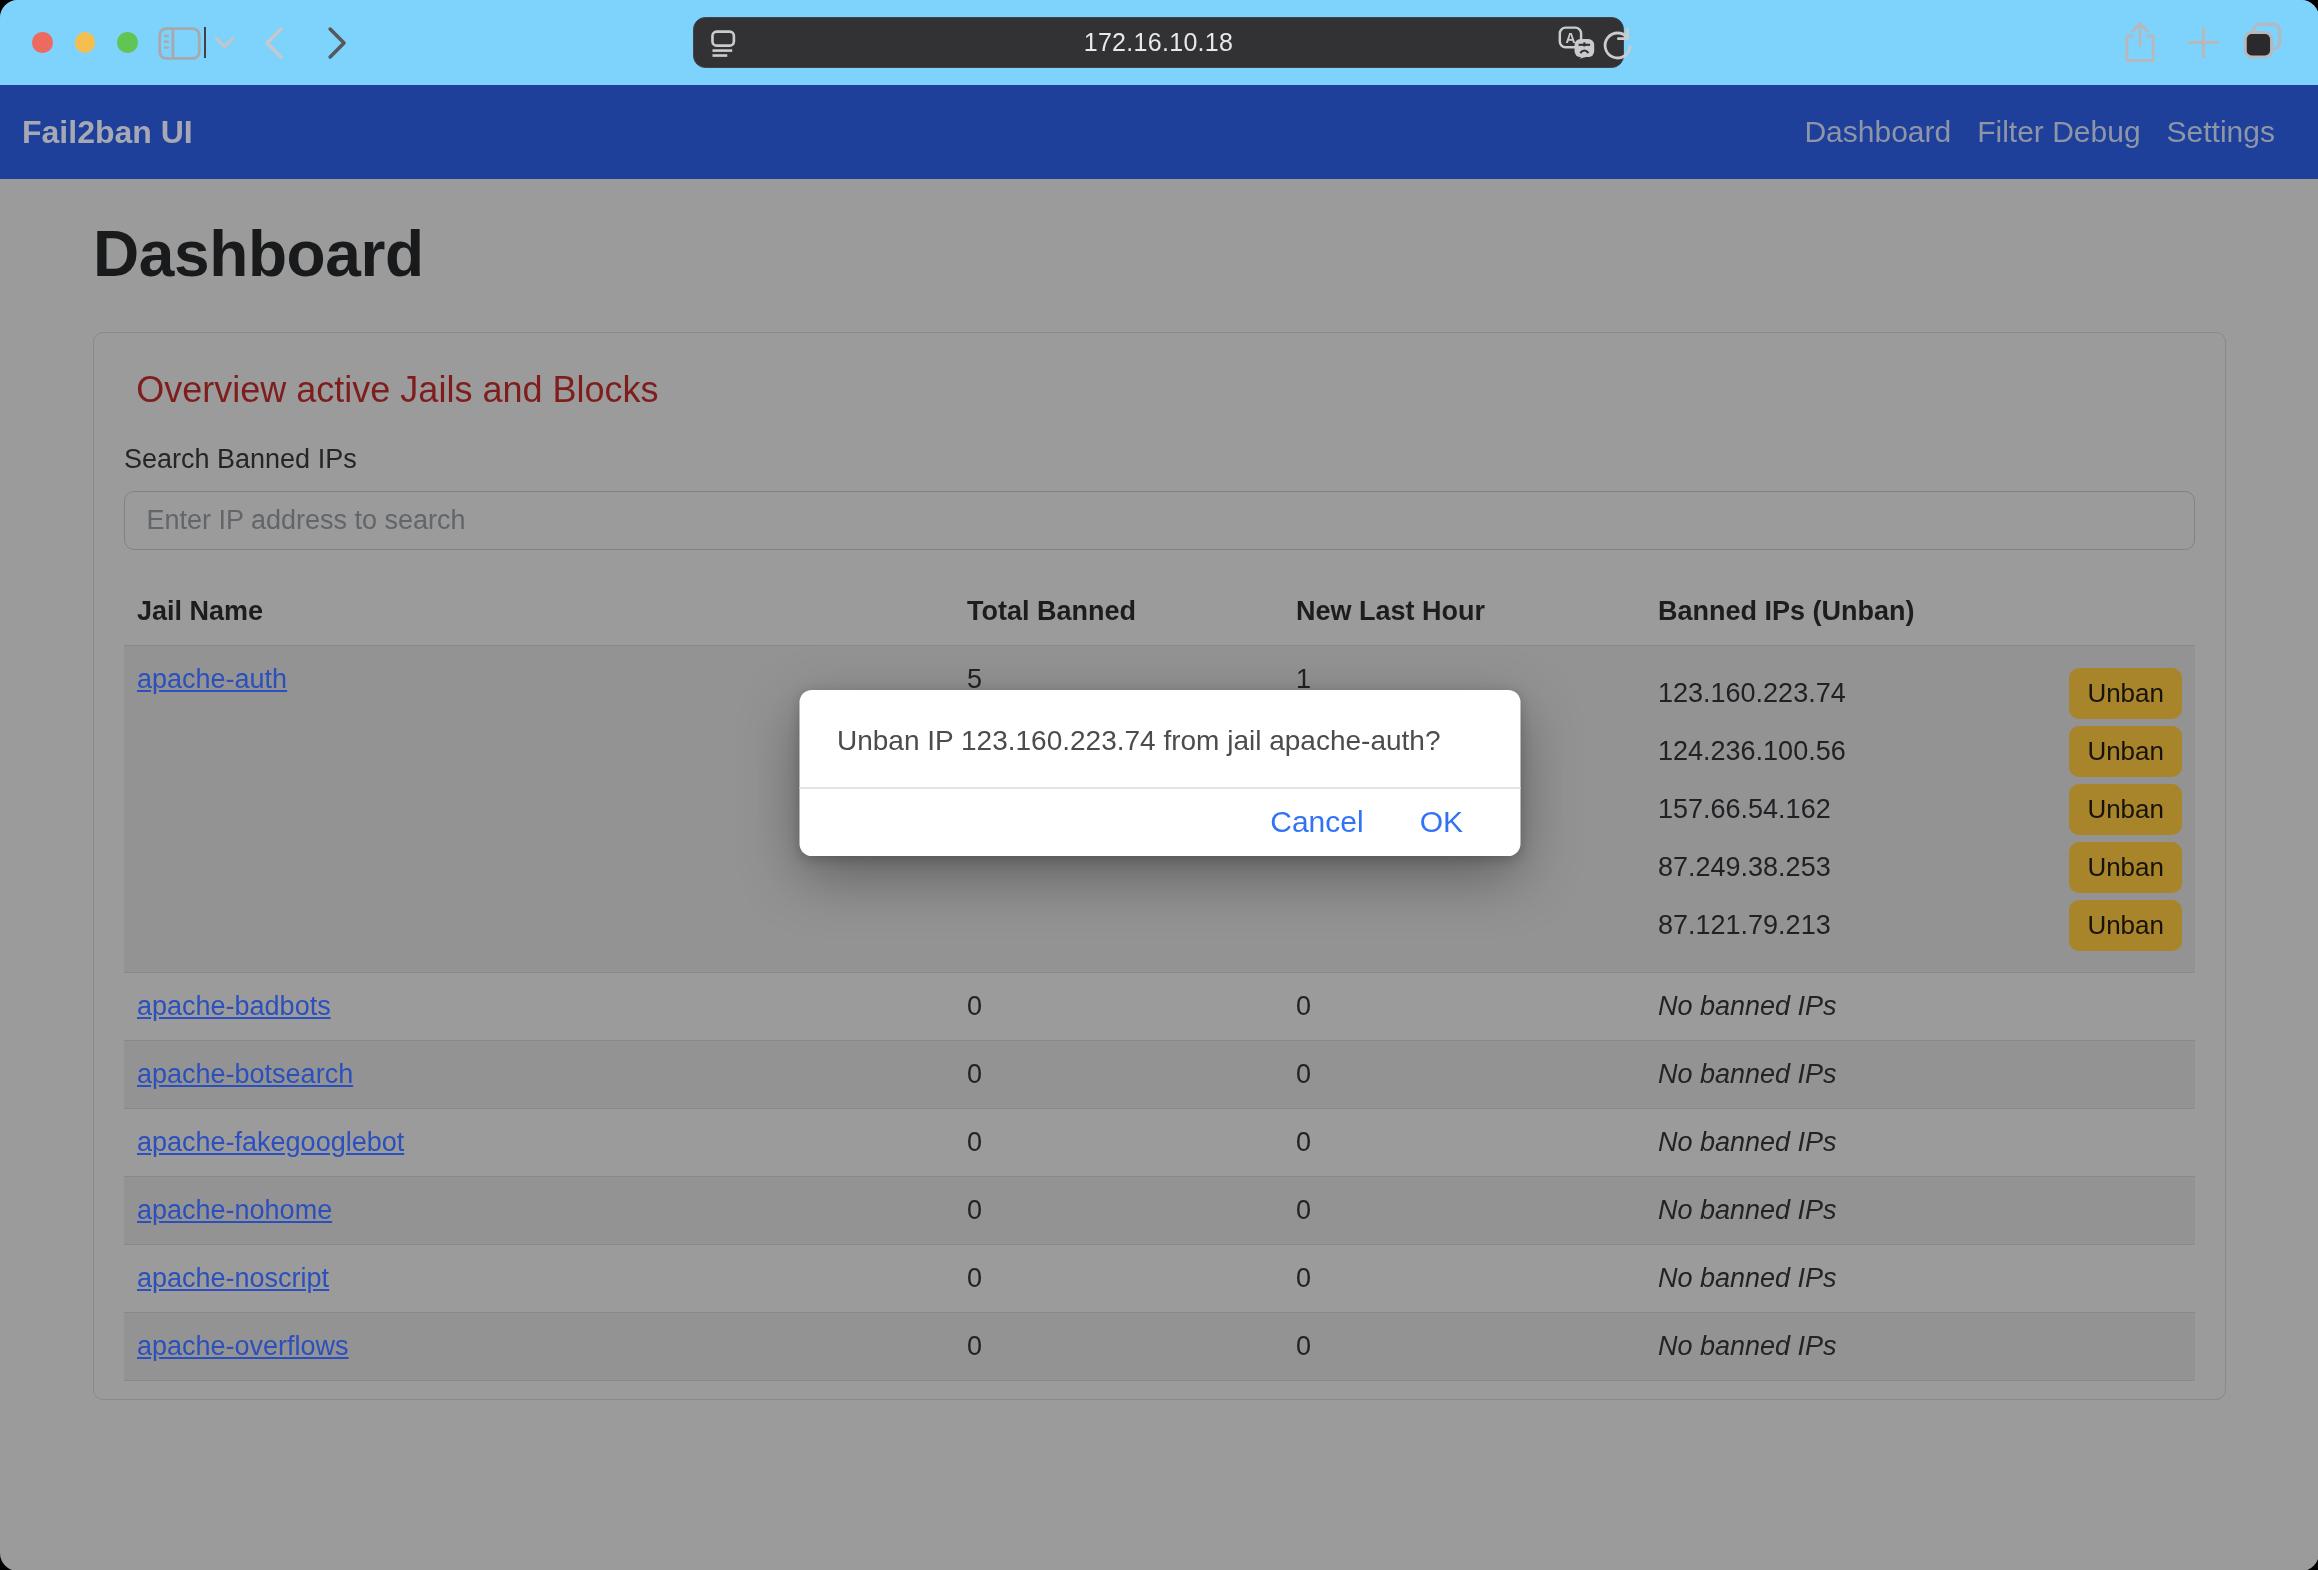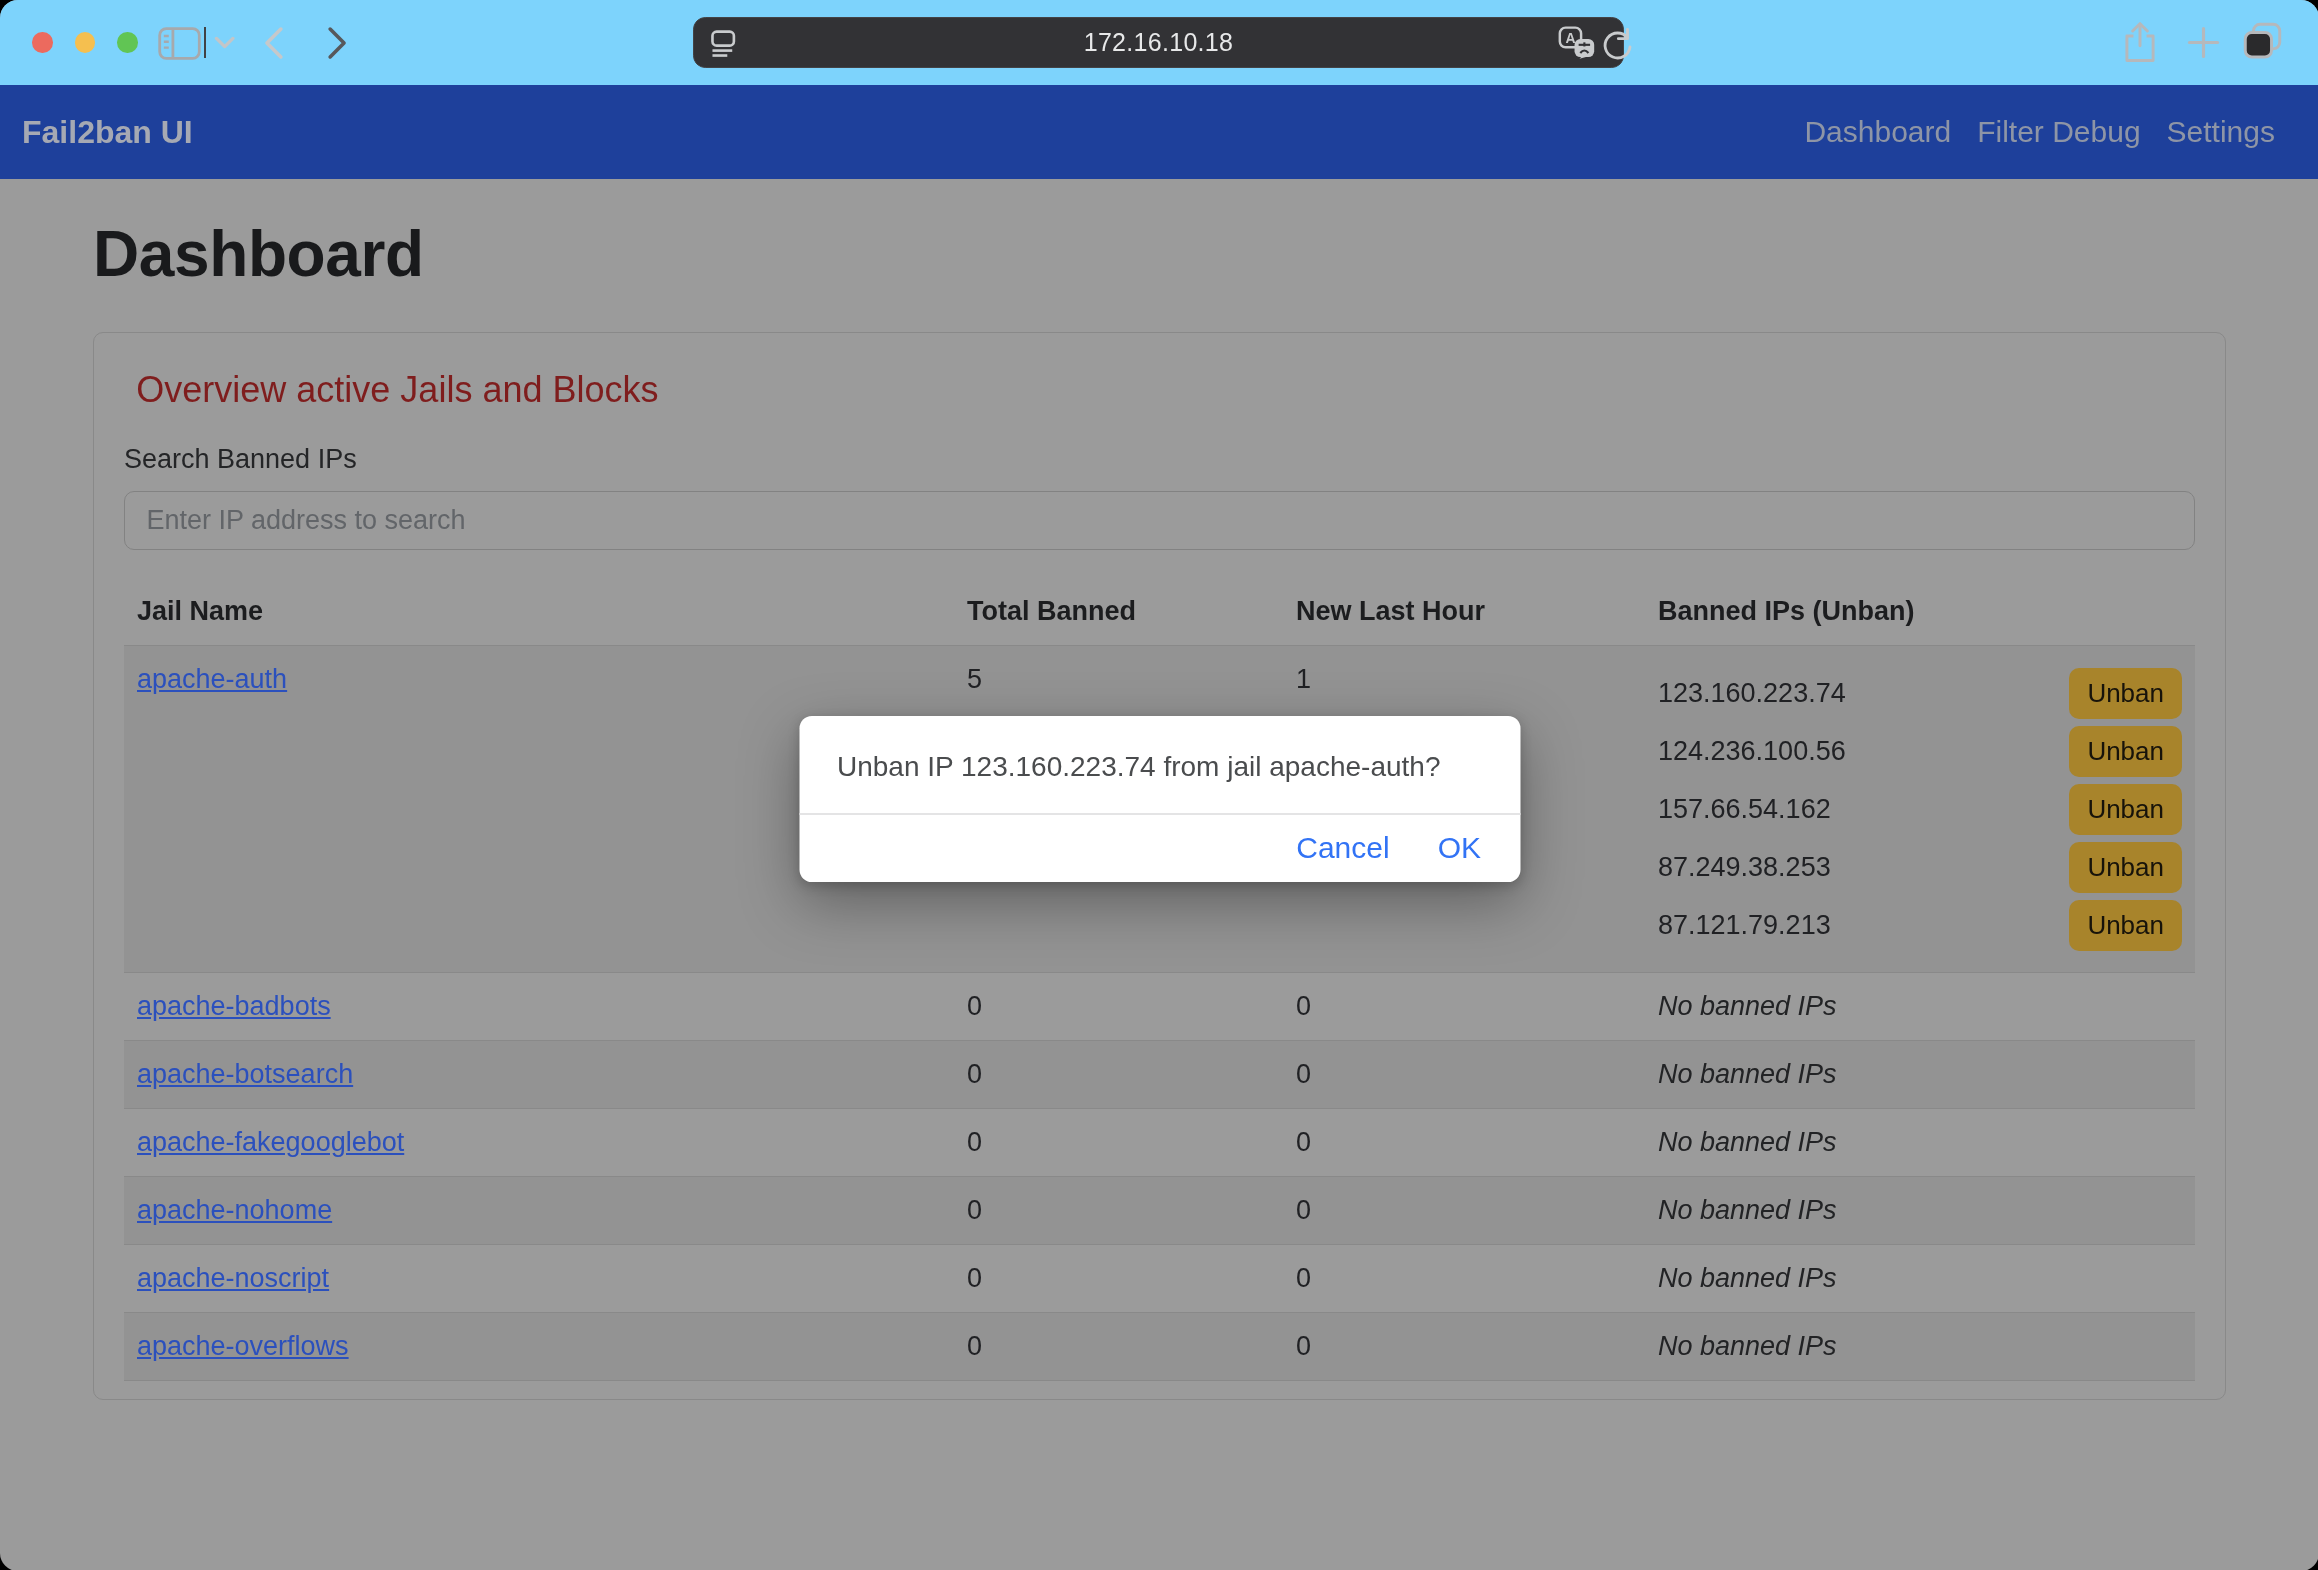--- a/index.html
+++ b/index.html
@@ -44,24 +44,24 @@
   table.jails td { padding:18px 13px; vertical-align:top; color:#202124; border-top:0.8px solid #898989; }
   tbody tr:nth-child(odd){ background:rgba(0,0,0,0.05); }
   a.jail-link { color:var(--link,#2b50bd); text-decoration:underline; cursor:pointer; }
   td.ips-cell { padding-top:8.2px; padding-bottom:3.3px; }
   .ip-entry { display:flex; align-items:center; justify-content:space-between; height:58px; }
   .ip-text { color:#202124; }
   .unban-btn { background:var(--unban-bg,#a8842b); color:#17130a; border:none; border-radius:10px; height:51px; padding:0 18px; font-size:26px; font-family:"Liberation Sans",sans-serif; cursor:pointer; }
   .no-banned { font-style:italic; color:#222325; }
 
   
-  .dialog { position:absolute; top:716px; left:50%; transform:translateX(-50%); width:721px; background:#ffffff; border-radius:12.3px; box-shadow:0 20px 58px rgba(0,0,0,.35), 0 3.3px 11.5px rgba(0,0,0,.18); }
+  .dialog { position:absolute; top:690px; left:50%; transform:translateX(-50%); width:721px; background:#ffffff; border-radius:12.3px; box-shadow:0 20px 58px rgba(0,0,0,.35), 0 3.3px 11.5px rgba(0,0,0,.18); }
   .dialog-message { padding:35px 38px 30px 38px; font-size:28px; color:#4a4c4e; }
   .dialog-divider { height:1.6px; background:#e4e4e5; }
-  .dialog-footer { height:67px; display:flex; align-items:center; justify-content:flex-end; padding-right:39px; }
+  .dialog-footer { height:67px; display:flex; align-items:center; justify-content:flex-end; padding-right:57px;gap:8px; }
   .dlg-btn { background:none; border:none; font-size:30px; color:var(--dialog-accent,#3273f5); font-family:"Liberation Sans",sans-serif; cursor:pointer; }
   .dlg-btn.ok { margin-left:48px; font-weight:500; }
 </style>
 </head>
 <body>
 
 <div class="window">
 
   <div class="chrome">
     <div class="traffic">

